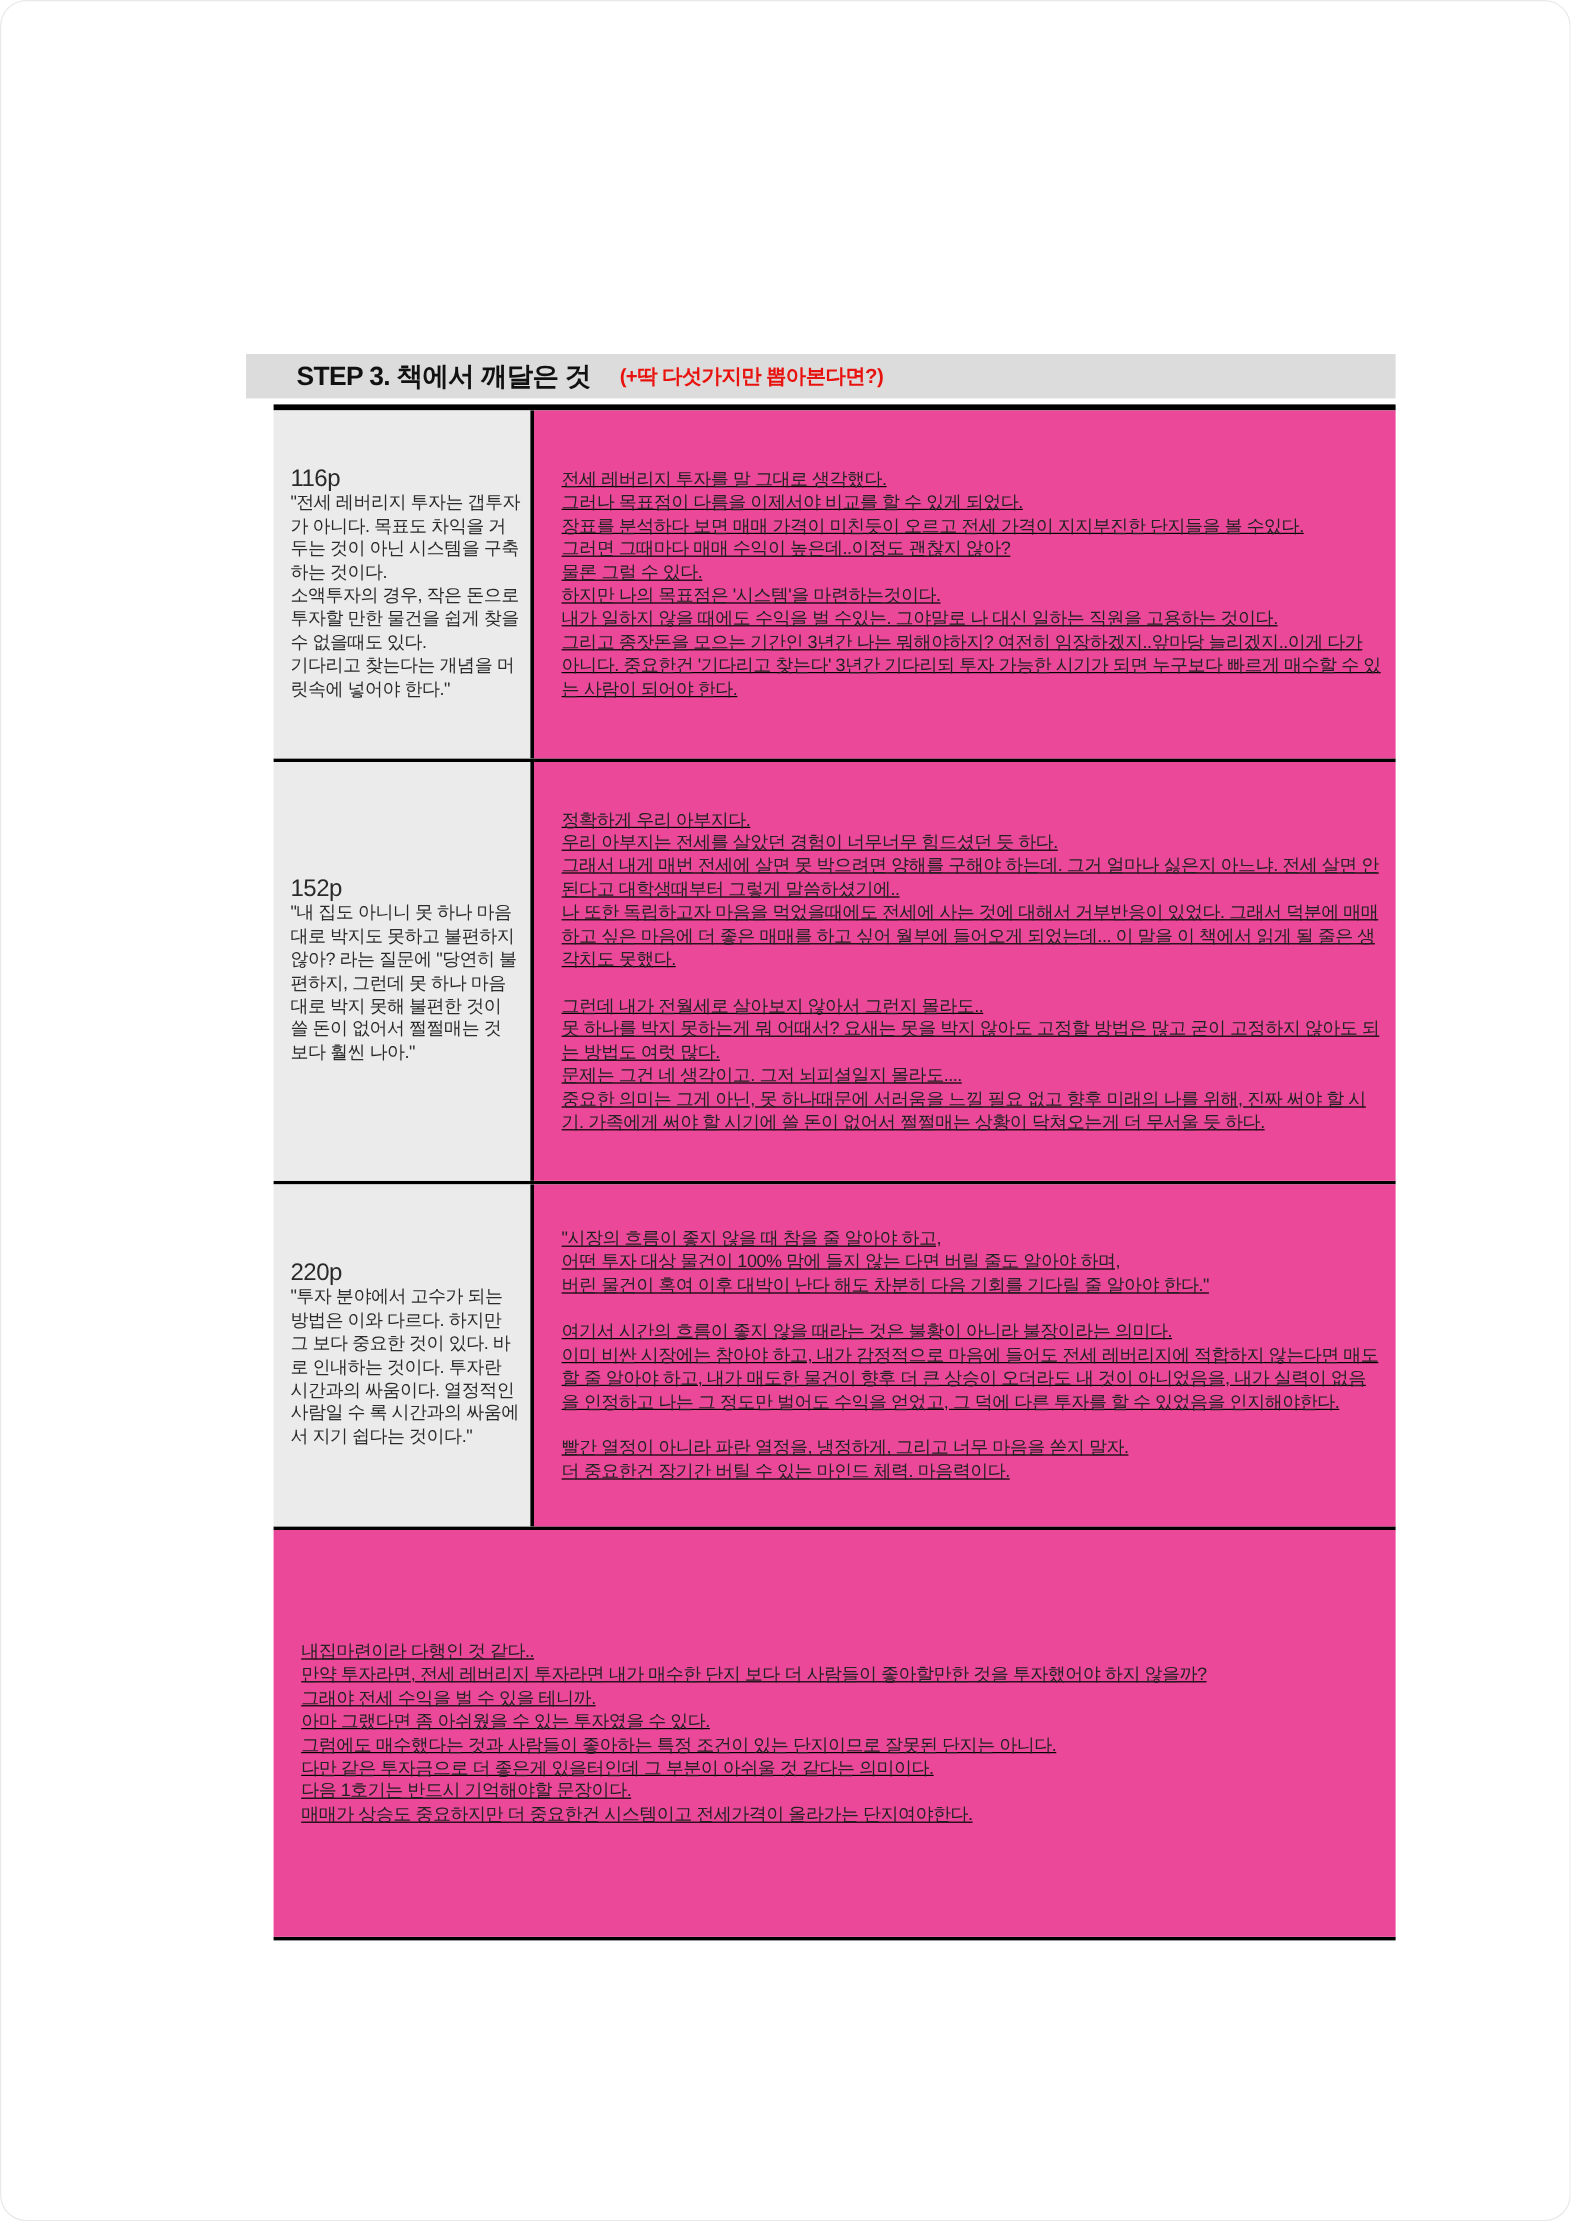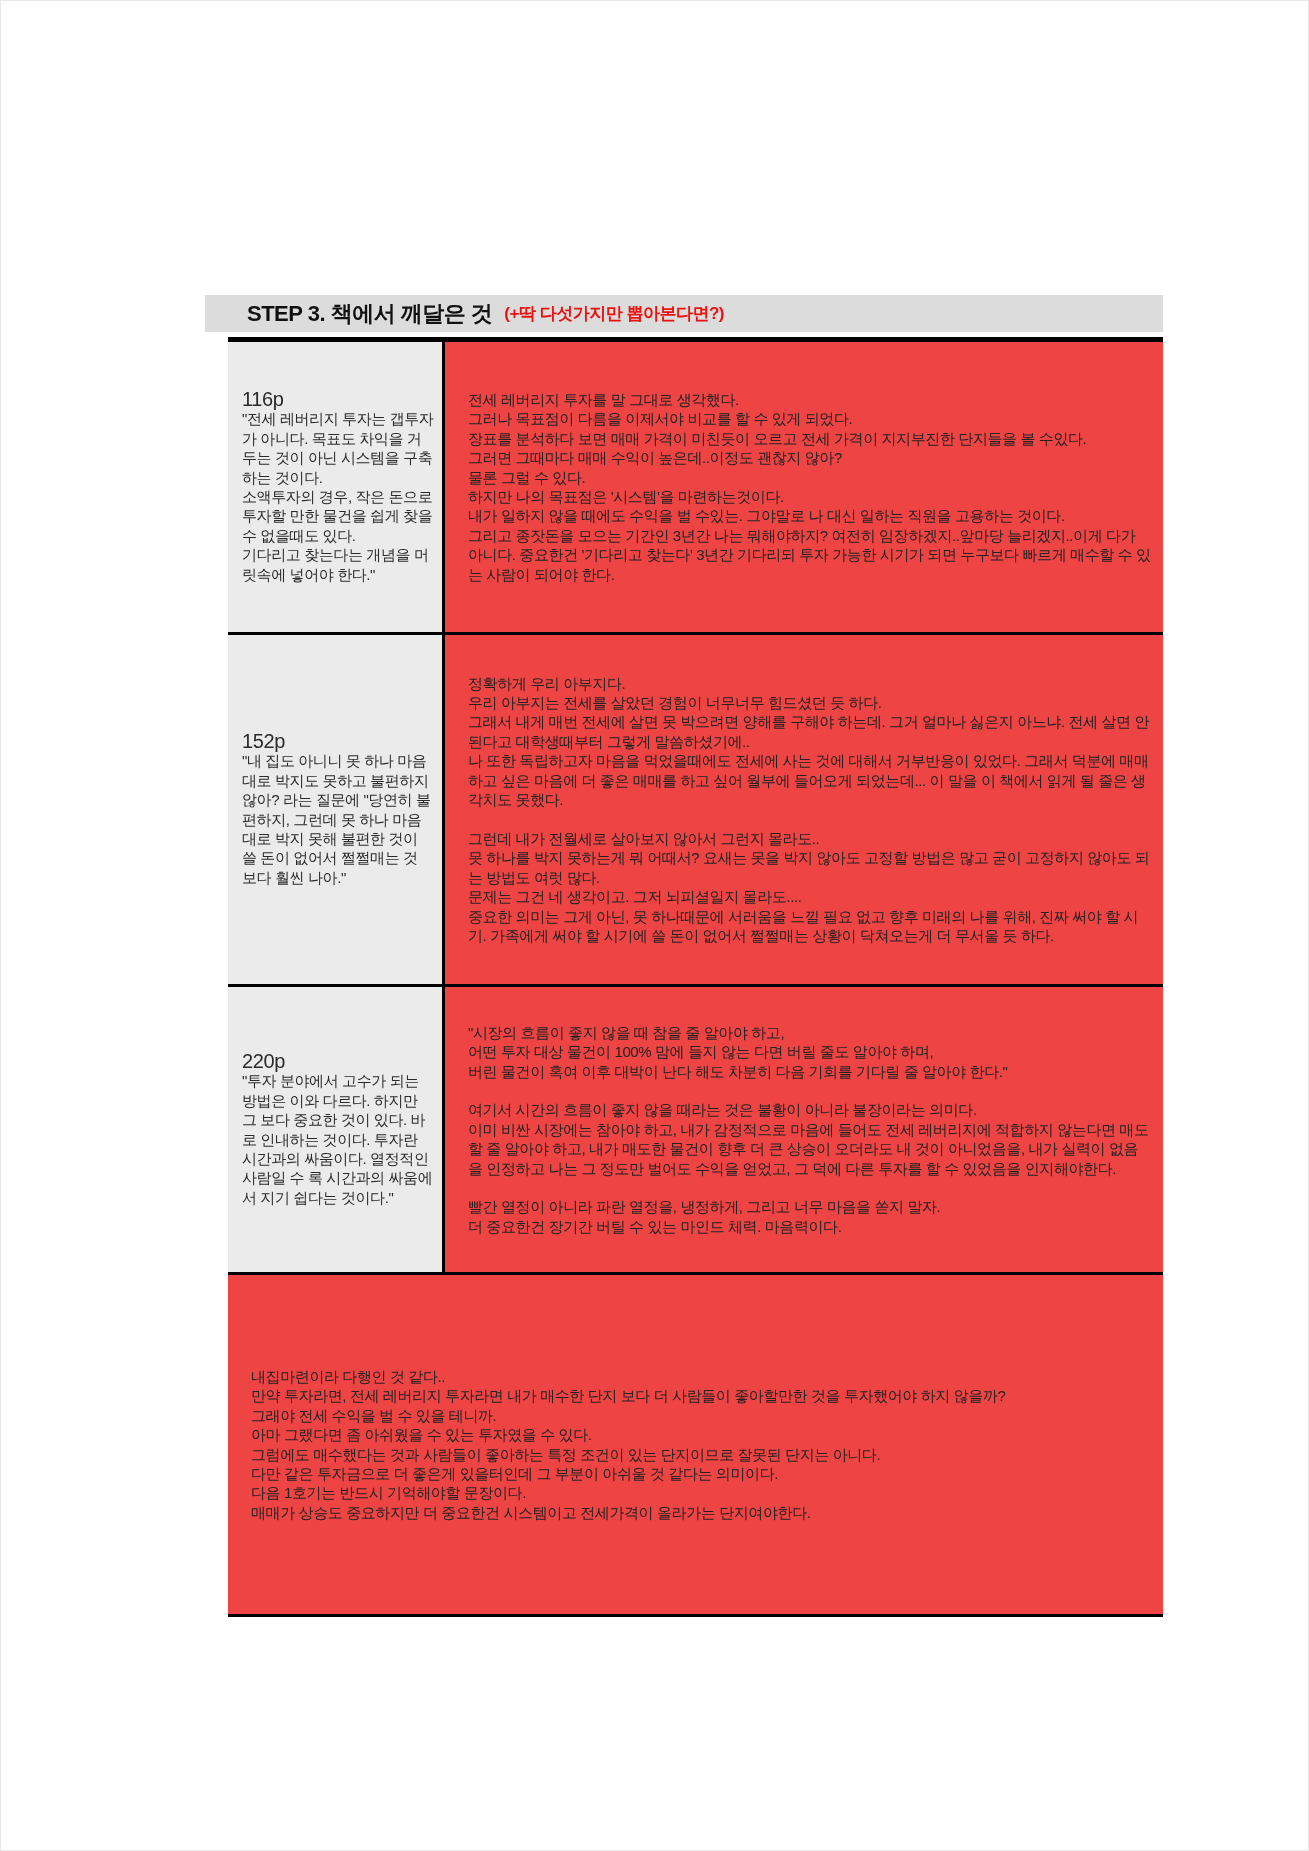--- a/index.html
+++ b/index.html
@@ -7,20 +7,21 @@
     font-family:"Liberation Sans","DejaVu Sans",sans-serif;
     background:#ffffff;
   }
   .page{
     position:relative;
     width:1309px;
     height:1851px;
     background:#ffffff;
     overflow:hidden;
     box-shadow:inset 0 0 0 1px #e8e8e8;
+    border-radius:22px;
   }
   .step-header{
     position:absolute;
     left:205px;
     top:295px;
     width:958px;
     height:37px;
     background:#dcdcdc;
     display:flex;
     align-items:center;
@@ -31,21 +32,21 @@
     font-size:22px;
     font-weight:bold;
     color:#111111;
     letter-spacing:-0.5px;
     white-space:nowrap;
   }
   .step-subtitle{
     font-size:17px;
     font-weight:bold;
     color:#e8120e;
-    margin-left:12px;
+    margin-left:24px;
     letter-spacing:-0.5px;
     white-space:nowrap;
   }
   .notes-table{
     position:absolute;
     left:228px;
     top:337px;
     width:935px;
     border-top:5px solid #000000;
     border-bottom:3px solid #000000;
@@ -66,27 +67,28 @@
     border-right:3px solid #000000;
     display:flex;
     flex-direction:column;
     justify-content:center;
     padding:12px 6px 12px 14px;
     box-sizing:border-box;
     overflow:hidden;
   }
   .cell-comment{
     flex:1;
-    background:#ef4444;
+    background:#ec4899;
     display:flex;
     flex-direction:column;
     justify-content:center;
     padding:12px 12px 12px 23px;
     box-sizing:border-box;
     overflow:hidden;
+    text-decoration:underline;
   }
   .page-ref{
     font-size:20px;
     line-height:19.4px;
     color:#2a2a2a;
     letter-spacing:-0.4px;
   }
   .quote-text{
     font-size:15px;
     line-height:19.4px;

